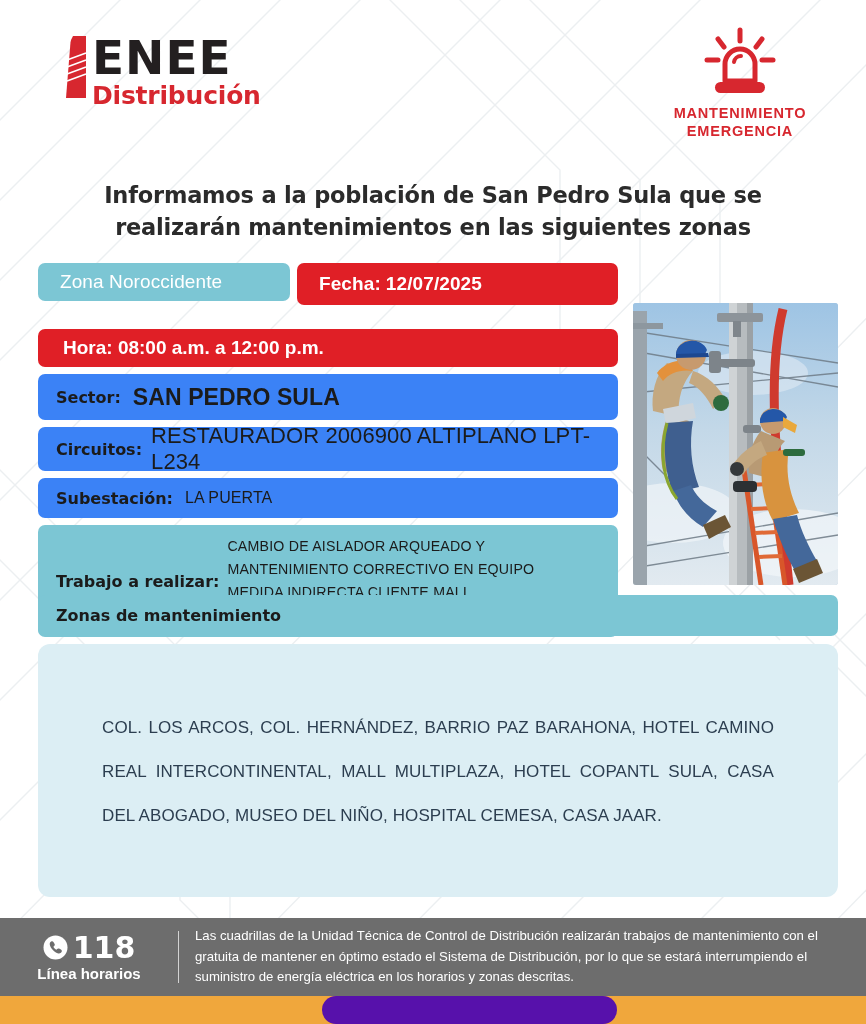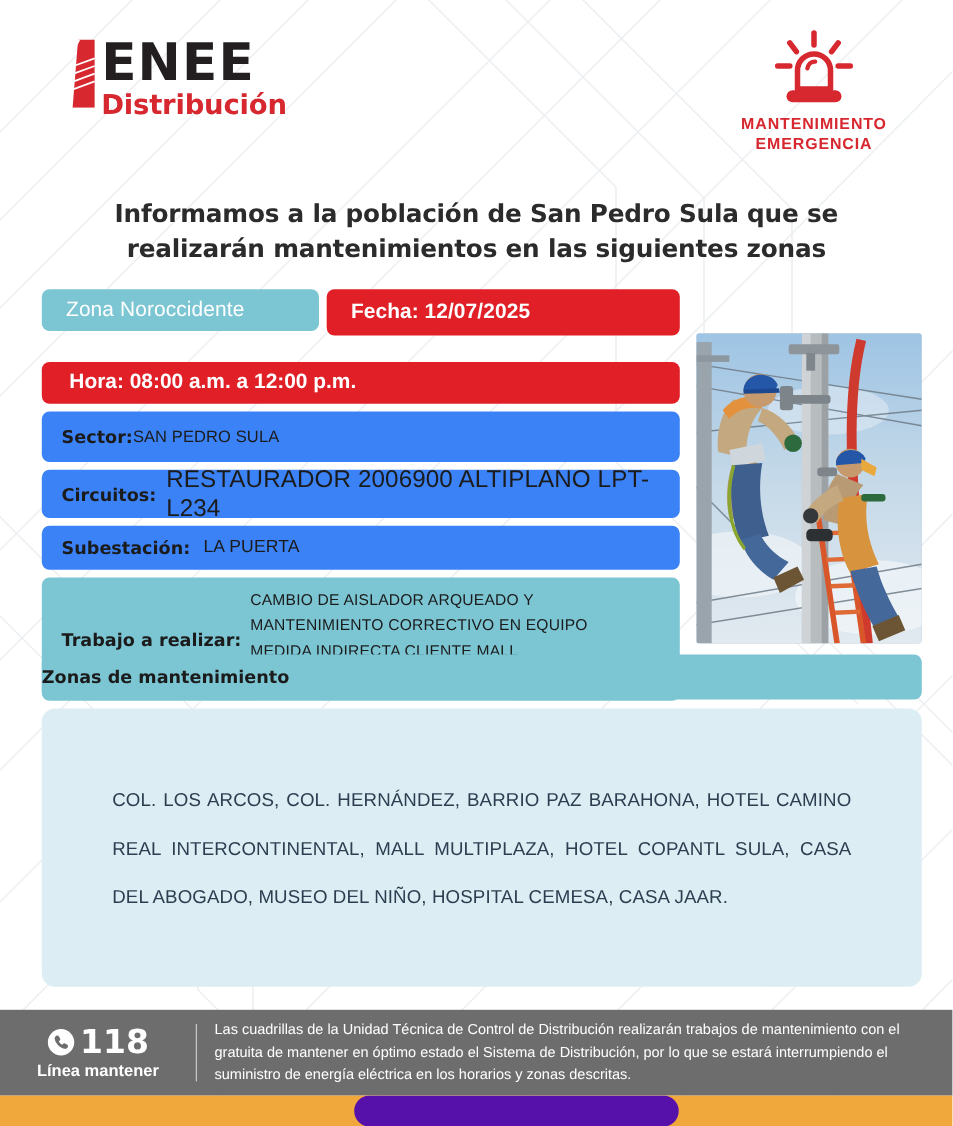--- a/index.html
+++ b/index.html
@@ -174,21 +174,21 @@
     white-space: nowrap;
   }
   .val {
     font-size: 17.5px;
     font-weight: 400;
     color: #1b1b1b;
     letter-spacing: 0.1px;
   }
 
   #row-sector  { height: 46px; }
-  #row-sector .val  { font-size: 15px; margin-left: 0; }
+  #row-sector .val  { font-size: 23px; margin-left: 12px; font-weight: bold; }
   #row-circ    { height: 44px; }
   #row-circ .val    { font-size: 22px; margin-left: 9px; }
   #row-sub     { height: 40px; }
   #row-sub .val     { font-size: 16px; margin-left: 12px; }
 
   #row-trabajo {
     background: #7cc6d4;
     border-radius: 7px;
     display: flex;
     align-items: center;
@@ -221,20 +221,21 @@
   #zones-header {
     position: absolute;
     left: 38px;
     top: 595px;
     width: 800px;
     height: 41px;
     background: #7cc6d4;
     border-radius: 7px;
     display: flex;
     align-items: center;
+    padding-left: 18px;
     font-family: "DejaVu Sans", sans-serif;
     font-weight: 800;
     font-size: 16px;
     color: #1b1b1b;
   }
   #zones-body {
     position: absolute;
     left: 38px;
     top: 644px;
     width: 800px;
@@ -534,21 +535,21 @@
       <div id="phone-line">
         <svg width="25" height="25" viewBox="0 0 25 25" aria-hidden="true">
           <circle cx="12.5" cy="12.5" r="12" fill="#ffffff"></circle>
           <path d="M8.2 6.6 c0.9 -0.5 1.9 -0.2 2.4 0.7 l1 1.8 c0.4 0.7 0.2 1.5 -0.4 2 l-0.8 0.6
                    c0.6 1.4 1.7 2.5 3.1 3.1 l0.6 -0.8 c0.5 -0.6 1.3 -0.8 2 -0.4 l1.8 1
                    c0.9 0.5 1.2 1.5 0.7 2.4 c-0.6 1.1 -1.9 1.7 -3.2 1.4 C11.6 17.6 7.4 13.4 6.8 9.8
                    C6.5 8.5 7.1 7.2 8.2 6.6 Z" fill="#6d6d6d"></path>
         </svg>
         <span id="phone-number">118</span>
       </div>
-      <div id="phone-sub">Línea mantener</div>
+      <div id="phone-sub">Línea horarios</div>
     </div>
     <div id="footer-divider"></div>
     <div id="footer-text">Las cuadrillas de la Unidad Técnica de Control de Distribución realizarán trabajos de mantenimiento con el gratuita de mantener en óptimo estado el Sistema de Distribución, por lo que se estará interrumpiendo el suministro de energía eléctrica en los horarios y zonas descritas.</div>
   </div>
 
   <div id="bottom-bar">
     <div id="bottom-purple"></div>
   </div>
 
 </div>

